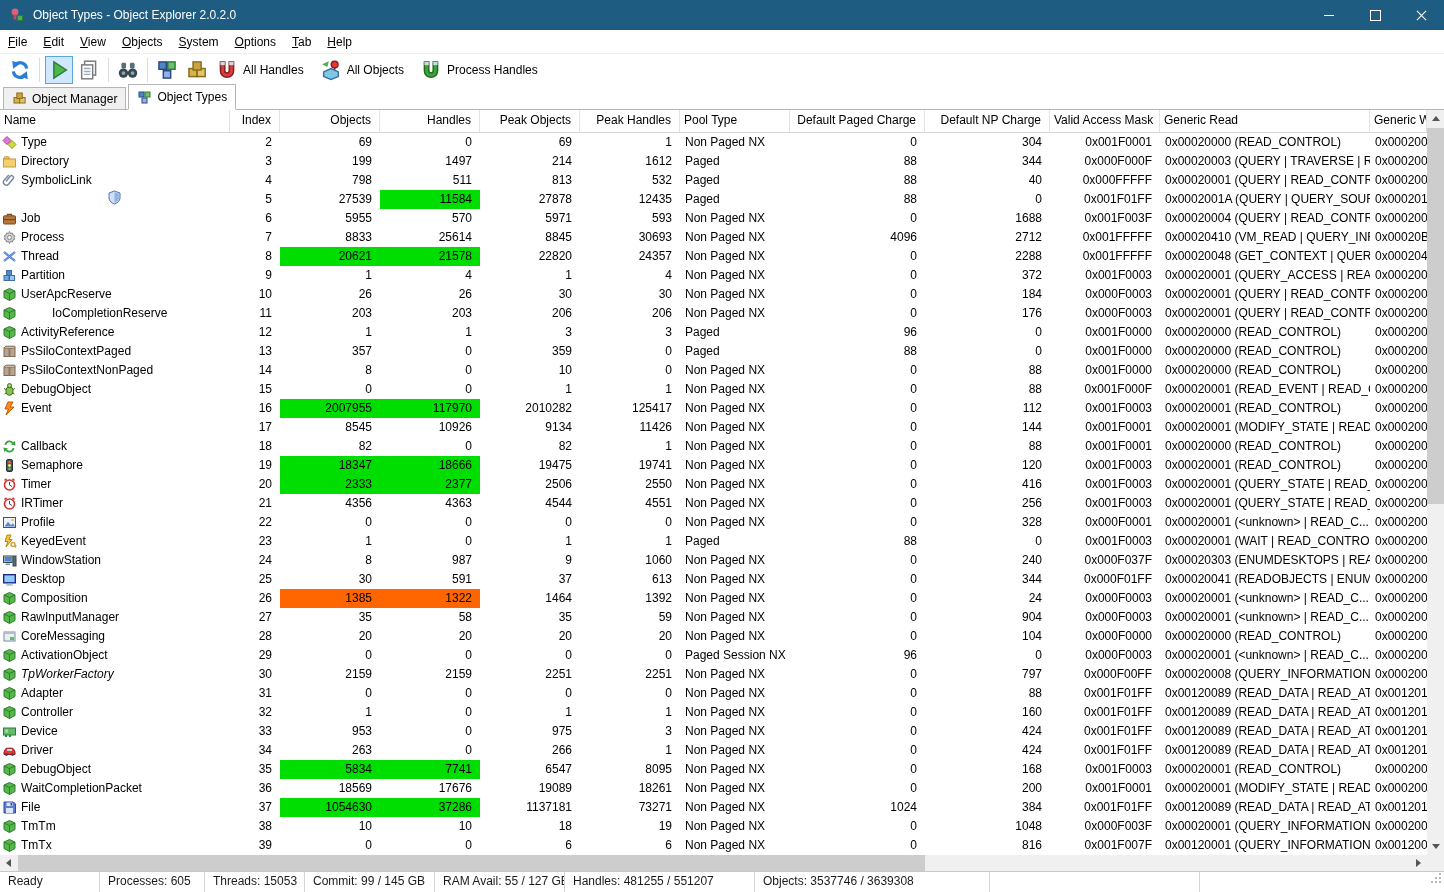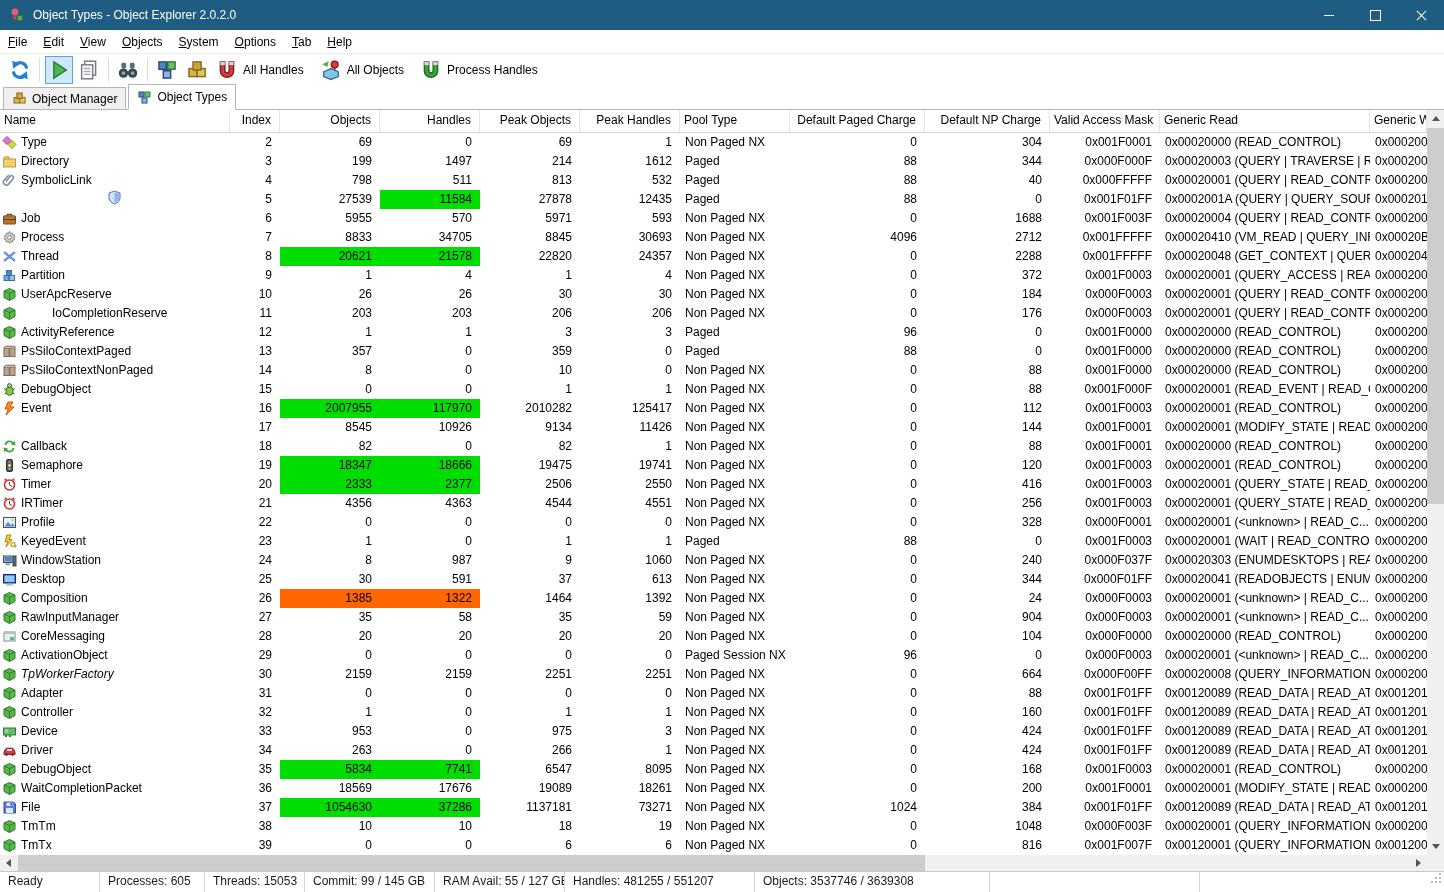--- a/index.html
+++ b/index.html
@@ -328,21 +328,21 @@
           <span class="icon">
             <svg viewBox="0 0 15 15">
               <path d="M7.5 1.5 l1 2 2-.5 .5 2 2 1 -1 1.5 1 1.5 -2 1 -.5 2 -2-.5 -1 2 -1-2 -2 .5 -.5-2 -2-1 1-1.5 -1-1.5 2-1 .5-2 2 .5z" fill="#cfcfcf" stroke="#888"></path>
               <circle cx="7.5" cy="7.5" r="2" fill="#f5f5f5" stroke="#888"></circle>
             </svg>
           </span>
           <span>Process</span>
         </div>
         <div class="c r" style="width: 50px;">7</div>
         <div class="c r" style="width: 100px;">8833</div>
-        <div class="c r" style="width: 100px;">34705</div>
+        <div class="c r" style="width: 100px;">25614</div>
         <div class="c r" style="width: 100px;">8845</div>
         <div class="c r" style="width: 100px;">30693</div>
         <div class="c l" style="width: 110px;">Non Paged NX</div>
         <div class="c r" style="width: 135px;">4096</div>
         <div class="c r" style="width: 125px;">2712</div>
         <div class="c r" style="width: 110px;">0x001FFFFF</div>
         <div class="c l" style="width: 210px;">0x00020410 (VM_READ | QUERY_INF...</div>
         <div class="c l" style="width: 57px;">0x00020B</div>
       </div>
       <div class="row">
@@ -862,21 +862,21 @@
           </span>
           <span>TpWorkerFactory</span>
         </div>
         <div class="c r" style="width: 50px;">30</div>
         <div class="c r" style="width: 100px;">2159</div>
         <div class="c r" style="width: 100px;">2159</div>
         <div class="c r" style="width: 100px;">2251</div>
         <div class="c r" style="width: 100px;">2251</div>
         <div class="c l" style="width: 110px;">Non Paged NX</div>
         <div class="c r" style="width: 135px;">0</div>
-        <div class="c r" style="width: 125px;">664</div>
+        <div class="c r" style="width: 125px;">797</div>
         <div class="c r" style="width: 110px;">0x000F00FF</div>
         <div class="c l" style="width: 210px;">0x00020008 (QUERY_INFORMATION...</div>
         <div class="c l" style="width: 57px;">0x0002000</div>
       </div>
       <div class="row">
         <div class="c namecell" style="width: 230px;">
           <span class="icon">
             <svg viewBox="0 0 15 15">
               <path d="M7.5 1.5 L13 4 V10.5 L7.5 13.5 L2 10.5 V4 Z" fill="#57b749" stroke="#2e7d32"></path>
               <path d="M2 4 L7.5 6.5 L13 4" fill="none" stroke="#2e7d32"></path>

